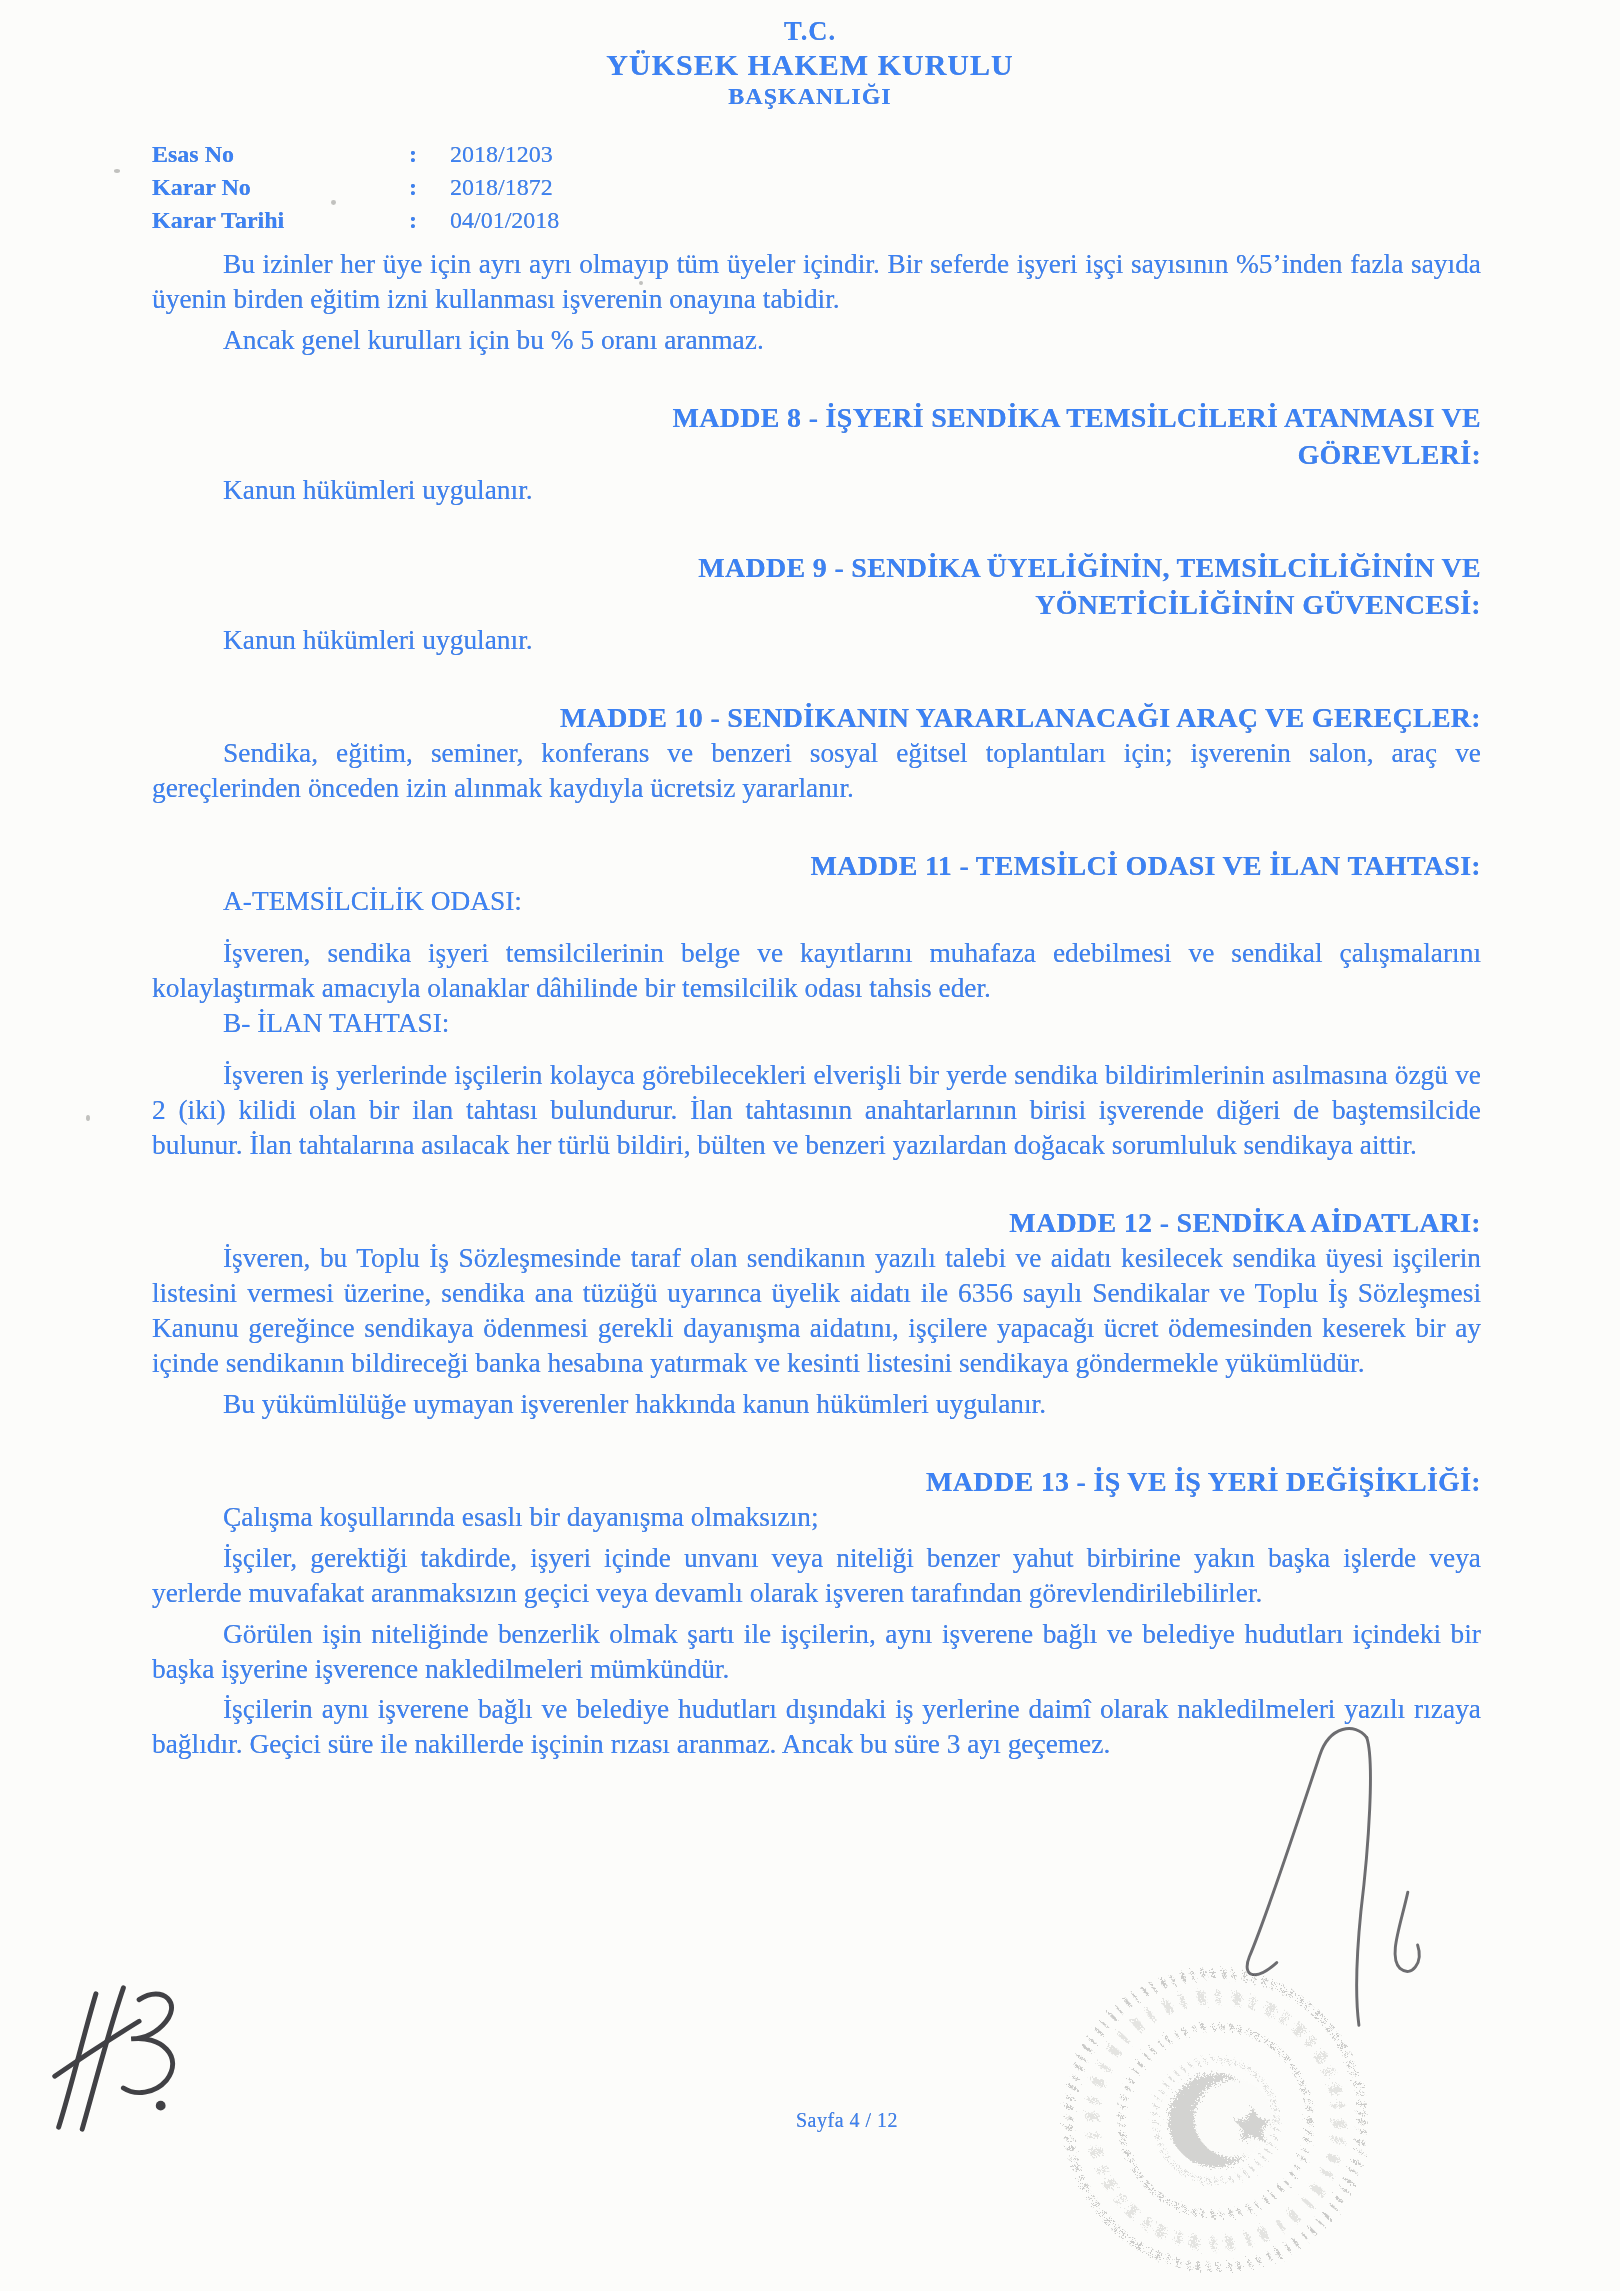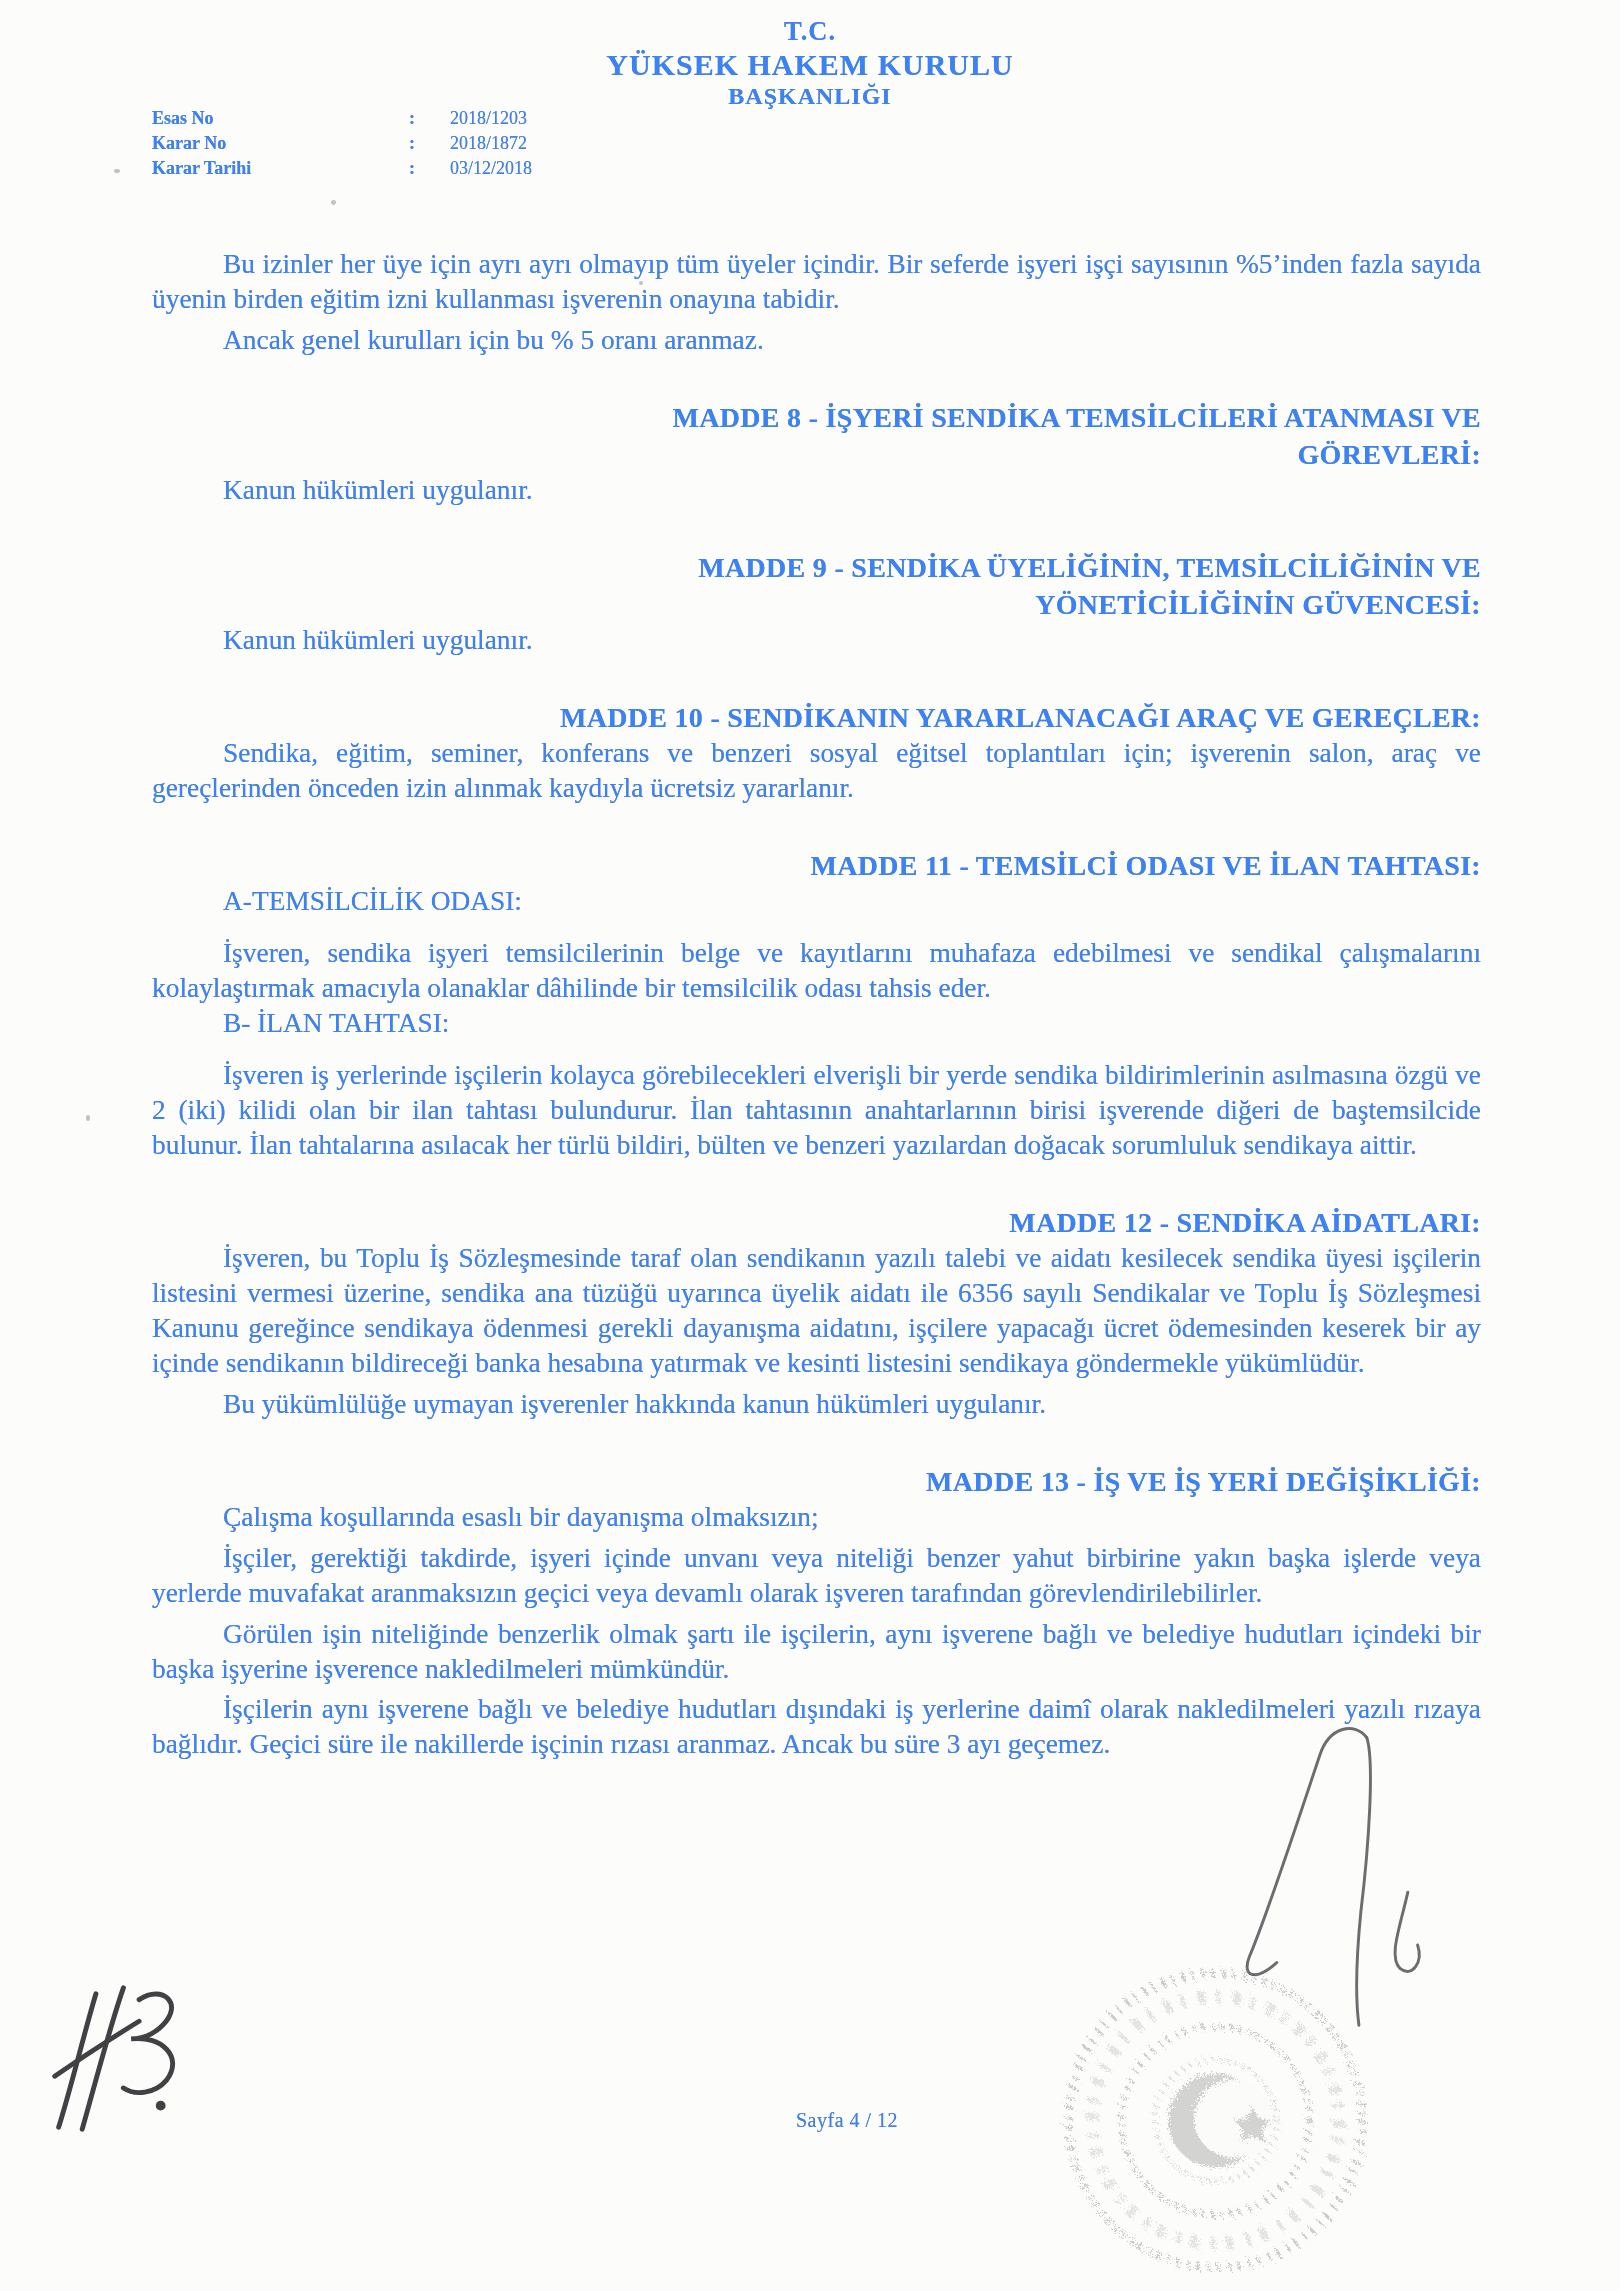--- a/index.html
+++ b/index.html
@@ -12,21 +12,21 @@
     font-family:"Liberation Serif","DejaVu Serif",serif;
     overflow:hidden;
     text-shadow:0 0 0.4px rgba(20,20,20,.45);
   }
   
   .letterhead{position:absolute;top:15.7px;left:0;right:0;text-align:center;line-height:1.18;}
   .lh1{font-size:26.5px;font-weight:bold;letter-spacing:1px;}
   .lh2{font-size:30px;font-weight:bold;letter-spacing:1px;}
   .lh3{font-size:24px;font-weight:bold;letter-spacing:1px;}
   
-  .meta{position:absolute;top:106px;left:152px;font-size:18px;line-height:1.38;}
+  .meta{position:absolute;top:138px;left:152px;font-size:24px;line-height:1.38;}
   .meta-row{display:grid;grid-template-columns:257px 41px auto;}
   .meta-label{font-weight:bold;}
   .meta-sep{font-weight:bold;}
   .meta-value{font-weight:normal;}
   
   .doc-body{
     position:absolute;top:247px;left:152px;right:139px;
     font-size:27.4px;line-height:35px;
   }
   .doc-body p,.doc-body h3{margin:0;}
@@ -72,21 +72,21 @@
       <span class="meta-value">2018/1203</span>
     </div>
     <div class="meta-row">
       <span class="meta-label">Karar No</span>
       <span class="meta-sep">:</span>
       <span class="meta-value">2018/1872</span>
     </div>
     <div class="meta-row">
       <span class="meta-label">Karar Tarihi</span>
       <span class="meta-sep">:</span>
-      <span class="meta-value">03/12/2018</span>
+      <span class="meta-value">04/01/2018</span>
     </div>
   </div>
 
   <div class="doc-body">
       <p class="paragraph">Bu izinler her üye için ayrı ayrı olmayıp tüm üyeler içindir. Bir seferde işyeri işçi sayısının %5’inden fazla sayıda üyenin birden eğitim izni kullanması işverenin onayına tabidir.</p>
       <p class="paragraph">Ancak genel kurulları için bu % 5 oranı aranmaz.</p>
       <h3 class="heading">MADDE 8 - İŞYERİ SENDİKA TEMSİLCİLERİ ATANMASI VE<br>GÖREVLERİ:</h3>
       <p class="paragraph">Kanun hükümleri uygulanır.</p>
       <h3 class="heading">MADDE 9 - SENDİKA ÜYELİĞİNİN, TEMSİLCİLİĞİNİN VE<br>YÖNETİCİLİĞİNİN GÜVENCESİ:</h3>
       <p class="paragraph">Kanun hükümleri uygulanır.</p>

